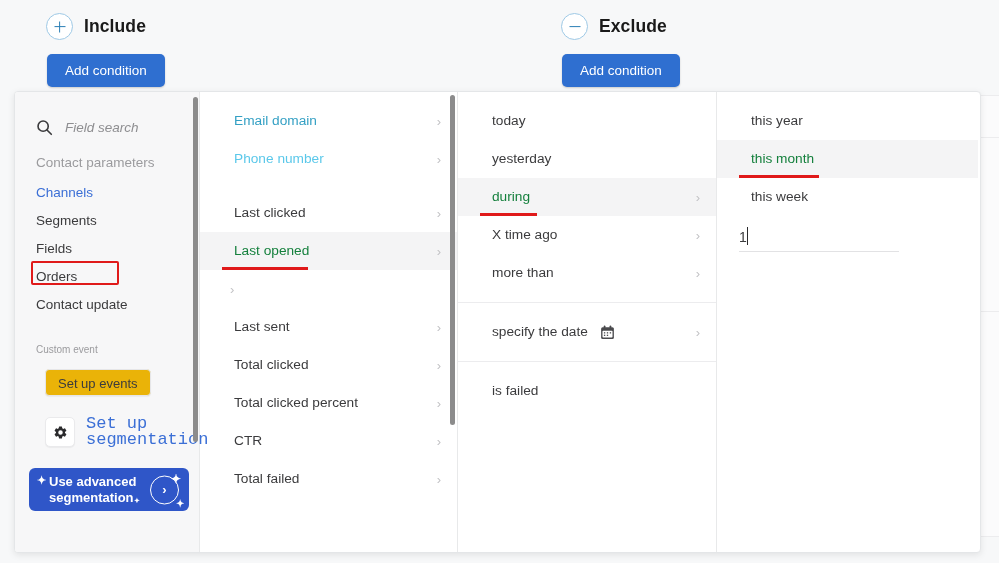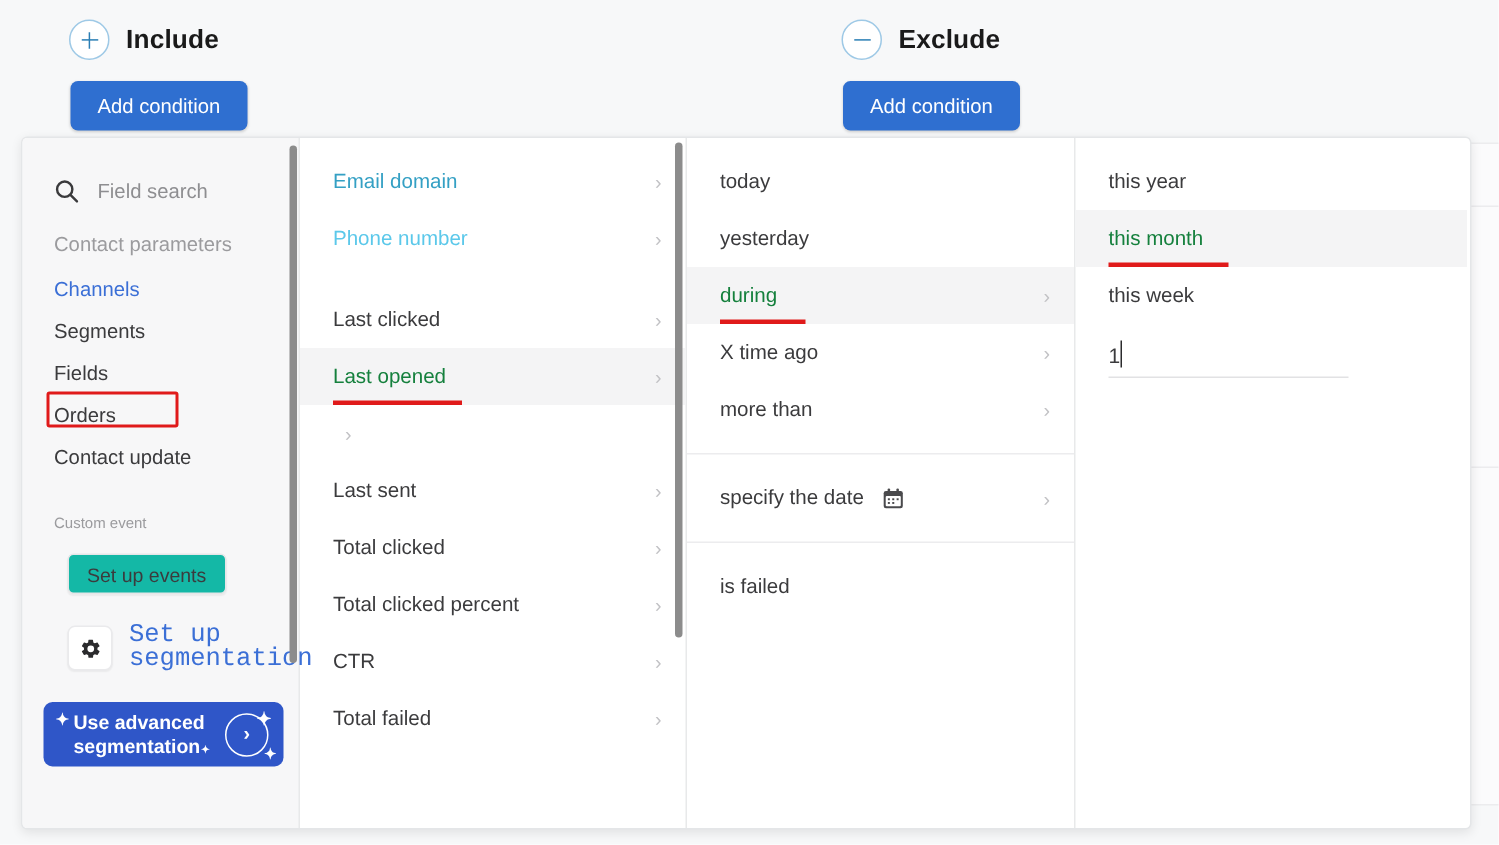--- a/index.html
+++ b/index.html
@@ -135,20 +135,21 @@
   .vscroll.sidebar { right: 1px; top: 5px; height: 345px; }
   .vscroll.fields  { right: 2px; top: 3px; height: 330px; }
 
   
   .search-row {
     display: flex;
     align-items: center;
     gap: 12px;
     padding: 22px 0 0 21px;
     height: 26px;
+    font-style: italic;
   }
   .search-icon { flex: none; display: block; }
   .search-ph {
     font-size: 13.5px;
     color: #8e8e91;
   }
   .side-group-label {
     padding: 15px 0 0 21px;
     font-size: 13.5px;
     color: #9b9b9e;
@@ -179,21 +180,21 @@
 
   .custom-event-label {
     position: absolute;
     left: 21px; top: 252px;
     font-size: 10px;
     color: #9b9b9e;
   }
   .setup-events-btn {
     position: absolute;
     left: 30px; top: 277px;
-    background: #14b8a6;
+    background: #eab308;
     border: 1px solid #e6e6e8;
     border-radius: 4px;
     font-family: "Liberation Sans", sans-serif;
     font-size: 13px;
     color: #3b3b3d;
     padding: 0 12px;
     height: 27px;
     line-height: 27px;
     cursor: pointer;
     box-shadow: 0 1px 1px rgba(0,0,0,.05);
@@ -271,21 +272,21 @@
     height: 38px;
     line-height: 38px;
     padding: 0 16px 0 22px;
     font-size: 13.7px;
     color: #3b3b3d;
     cursor: pointer;
     box-sizing: border-box;
     display: flex;
     align-items: center;
   }
-  .menu-item .mi-label { flex: 1; }
+  .menu-item .mi-label { flex: 1; margin-left: 12px; }
   .menu-item.hl { background: #f4f4f5; }
   .menu-item.blue .mi-label { color: #15803d; }
   .menu-item.link-dark .mi-label { color: #34a0c4; }
   .menu-item.link-light .mi-label { color: #5bc8ea; }
   .chev-right {
     color: #c2c2c5;
     font-size: 13px;
     line-height: 1;
     flex: none;
     margin-left: 8px;

